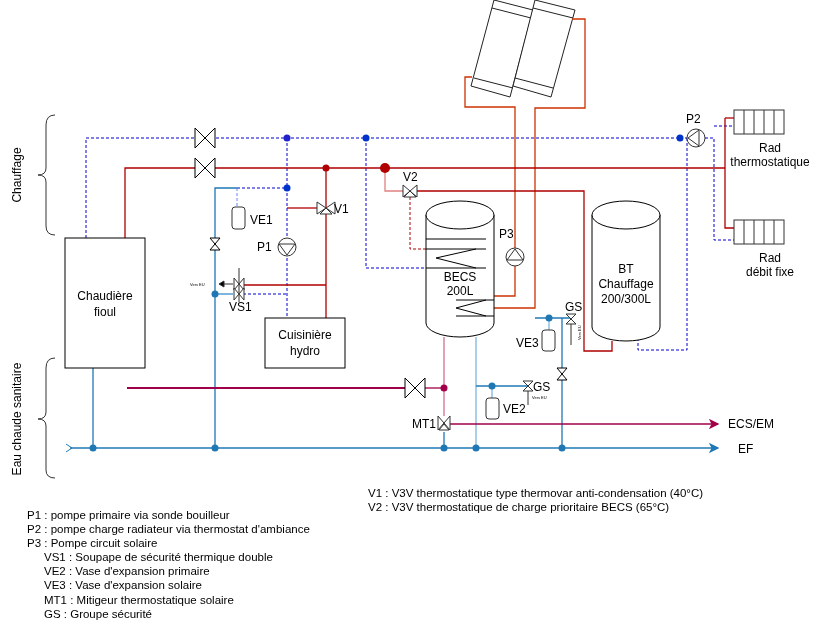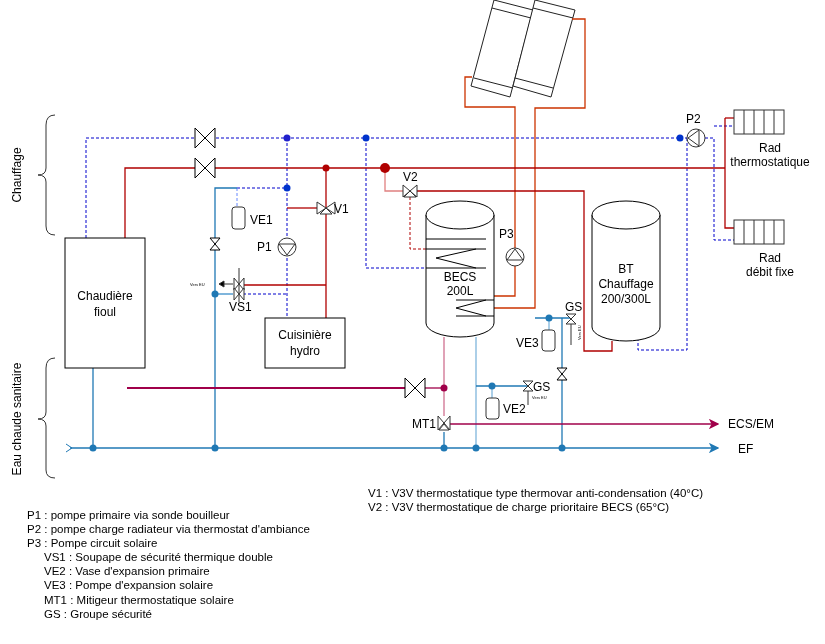--- a/index.html
+++ b/index.html
@@ -237,20 +237,20 @@
 </svg>
 
 <div class="legend" style="left:27px; top:508px;">
   <div>P1 : pompe primaire via sonde bouilleur</div>
   <div>P2 : pompe charge radiateur via thermostat d'ambiance</div>
   <div>P3 : Pompe circuit solaire</div>
 </div>
 <div class="legend" style="left:33px; top:550px;margin-left:11px;">
   <div>VS1 : Soupape de sécurité thermique double</div>
   <div>VE2 : Vase d'expansion primaire</div>
-  <div>VE3 : Pompe d'expansion solaire</div>
+  <div>VE3 : Vase d'expansion solaire</div>
   <div>MT1 : Mitigeur thermostatique solaire</div>
   <div>GS : Groupe sécurité</div>
 </div>
 <div class="legend" style="left:368px; top:486px;">
   <div>V1 : V3V thermostatique type thermovar anti-condensation (40°C)</div>
   <div>V2 : V3V thermostatique de charge prioritaire BECS (65°C)</div>
 </div>
 
 </body></html>

